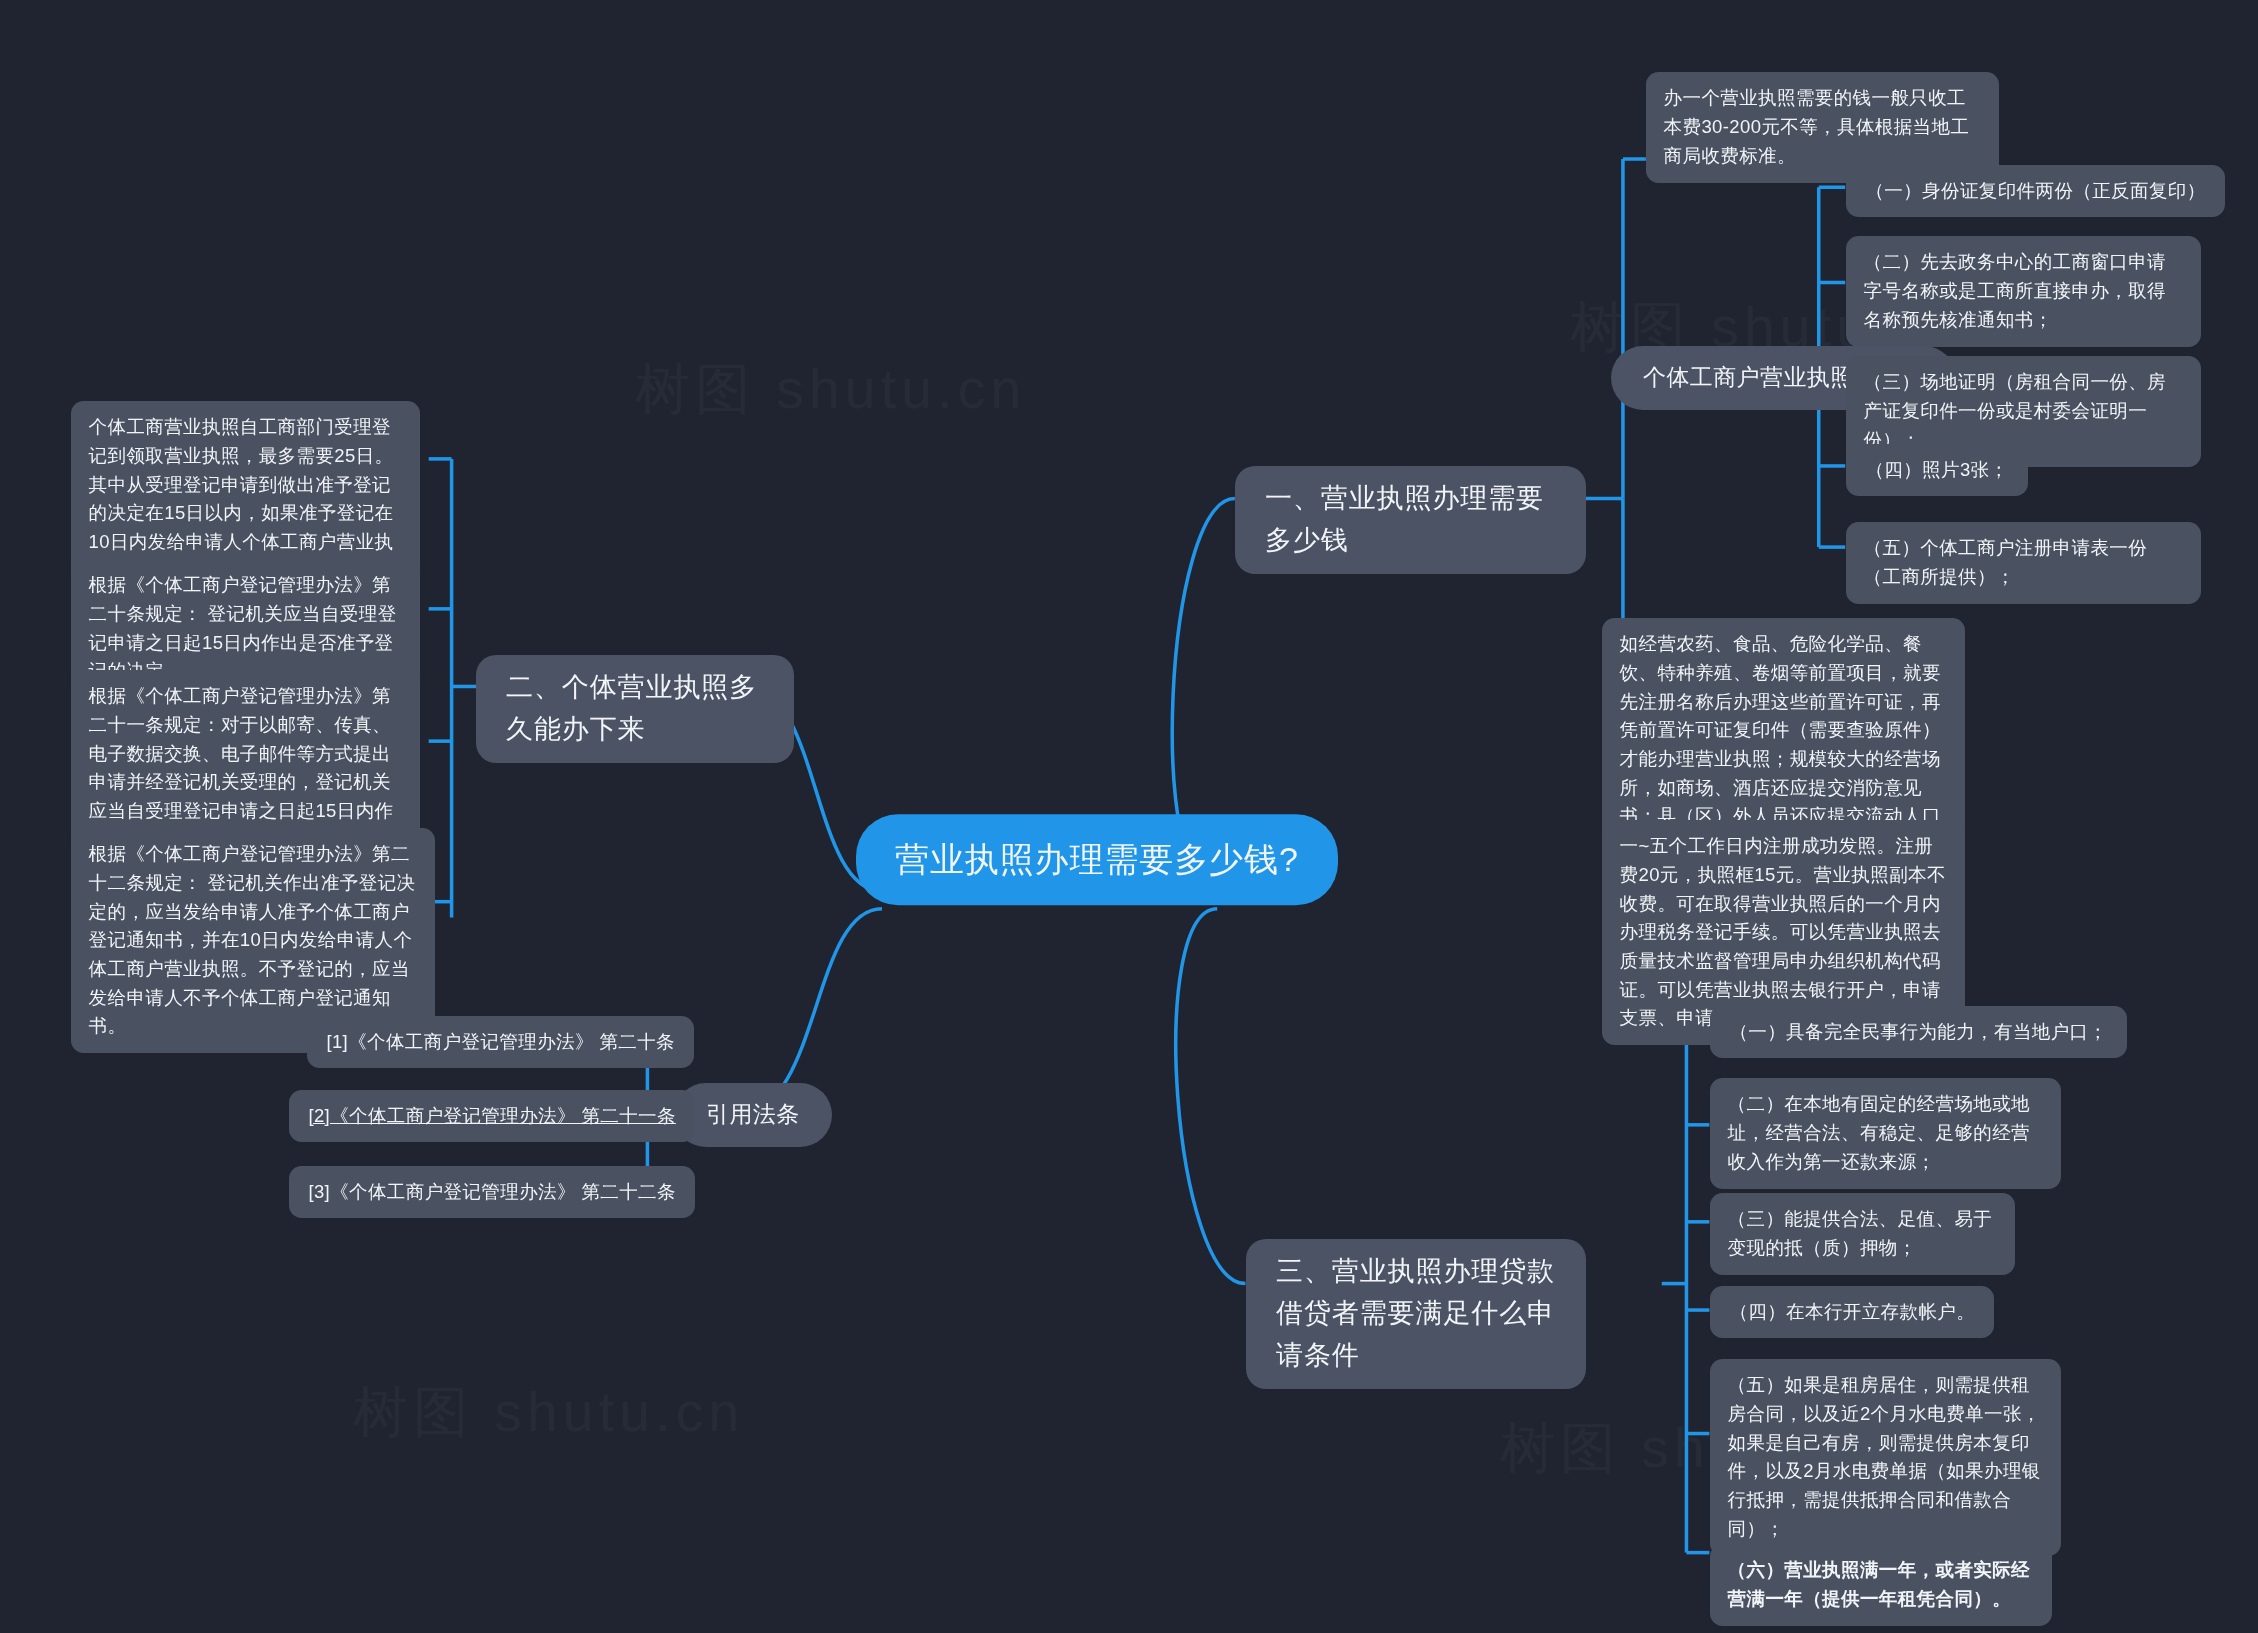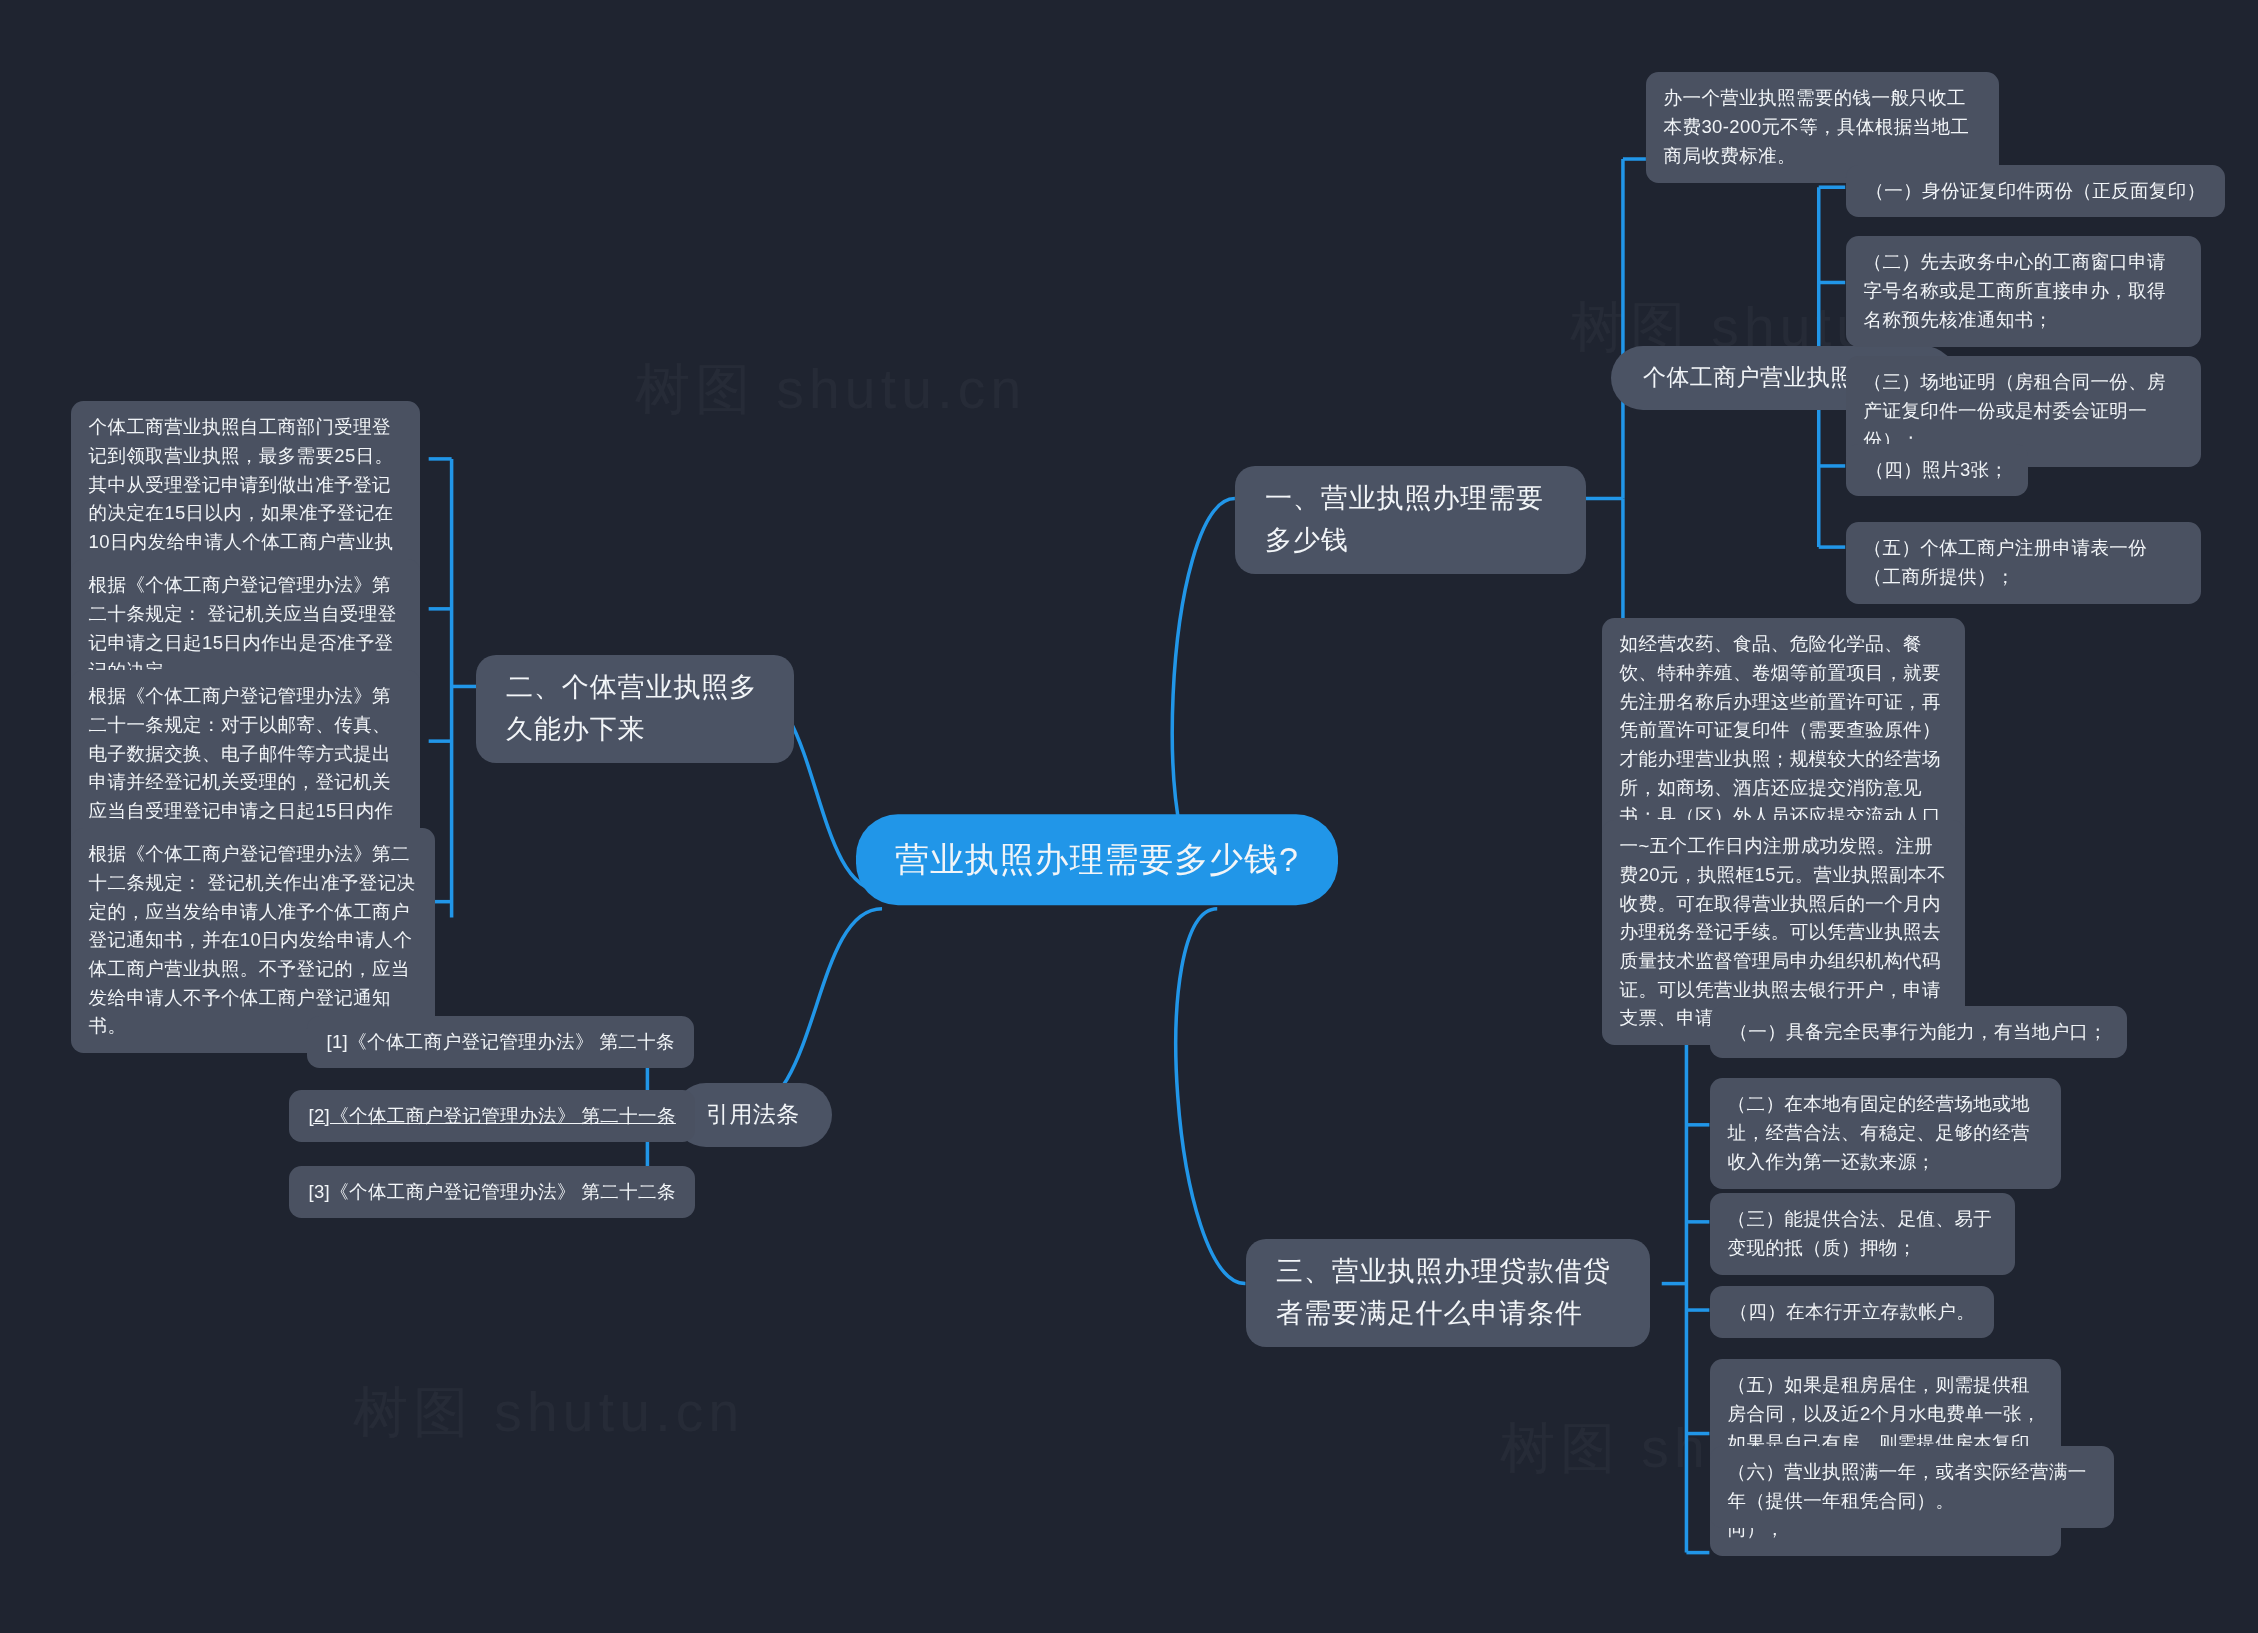--- a/index.html
+++ b/index.html
@@ -197,28 +197,28 @@
   <div class="node leaf" style="left:71px; top:828px; width:364px;">根据《个体工商户登记管理办法》第二十二条规定： 登记机关作出准予登记决定的，应当发给申请人准予个体工商户登记通知书，并在10日内发给申请人个体工商户营业执照。不予登记的，应当发给申请人不予个体工商户登记通知书。</div>
 
   <div class="node mid" style="left:674px; top:1083px;">引用法条</div>
 
   <div class="node leaf small" style="left:307px; top:1016px;">[1]《个体工商户登记管理办法》 第二十条</div>
 
   <div class="node leaf small" style="left:289px; top:1090px;text-decoration:underline;">[2]《个体工商户登记管理办法》 第二十一条</div>
 
   <div class="node leaf small" style="left:289px; top:1166px;">[3]《个体工商户登记管理办法》 第二十二条</div>
 
-  <div class="node branch" style="left:1246px; top:1239px; width:404px;">三、营业执照办理贷款借贷者需要满足什么申请条件</div>
+  <div class="node branch" style="left:1246px; top:1239px; width:340px;">三、营业执照办理贷款借贷者需要满足什么申请条件</div>
 
   <div class="node leaf small" style="left:1710px; top:1006px;">（一）具备完全民事行为能力，有当地户口；</div>
 
   <div class="node leaf" style="left:1710px; top:1078px; width:351px;">（二）在本地有固定的经营场地或地址，经营合法、有稳定、足够的经营收入作为第一还款来源；</div>
 
   <div class="node leaf" style="left:1710px; top:1193px; width:305px;">（三）能提供合法、足值、易于变现的抵（质）押物；</div>
 
   <div class="node leaf small" style="left:1710px; top:1286px;">（四）在本行开立存款帐户。</div>
 
   <div class="node leaf" style="left:1710px; top:1359px; width:351px;">（五）如果是租房居住，则需提供租房合同，以及近2个月水电费单一张，如果是自己有房，则需提供房本复印件，以及2月水电费单据（如果办理银行抵押，需提供抵押合同和借款合同）；</div>
 
-  <div class="node leaf" style="left:1710px; top:1446px; width:404px;">（六）营业执照满一年，或者实际经营满一年（提供一年租凭合同）。</div>
+  <div class="node leaf" style="left:1710px; top:1544px; width:342px;font-weight:bold;">（六）营业执照满一年，或者实际经营满一年（提供一年租凭合同）。</div>
 
 </div>
 
 
 </body></html>

